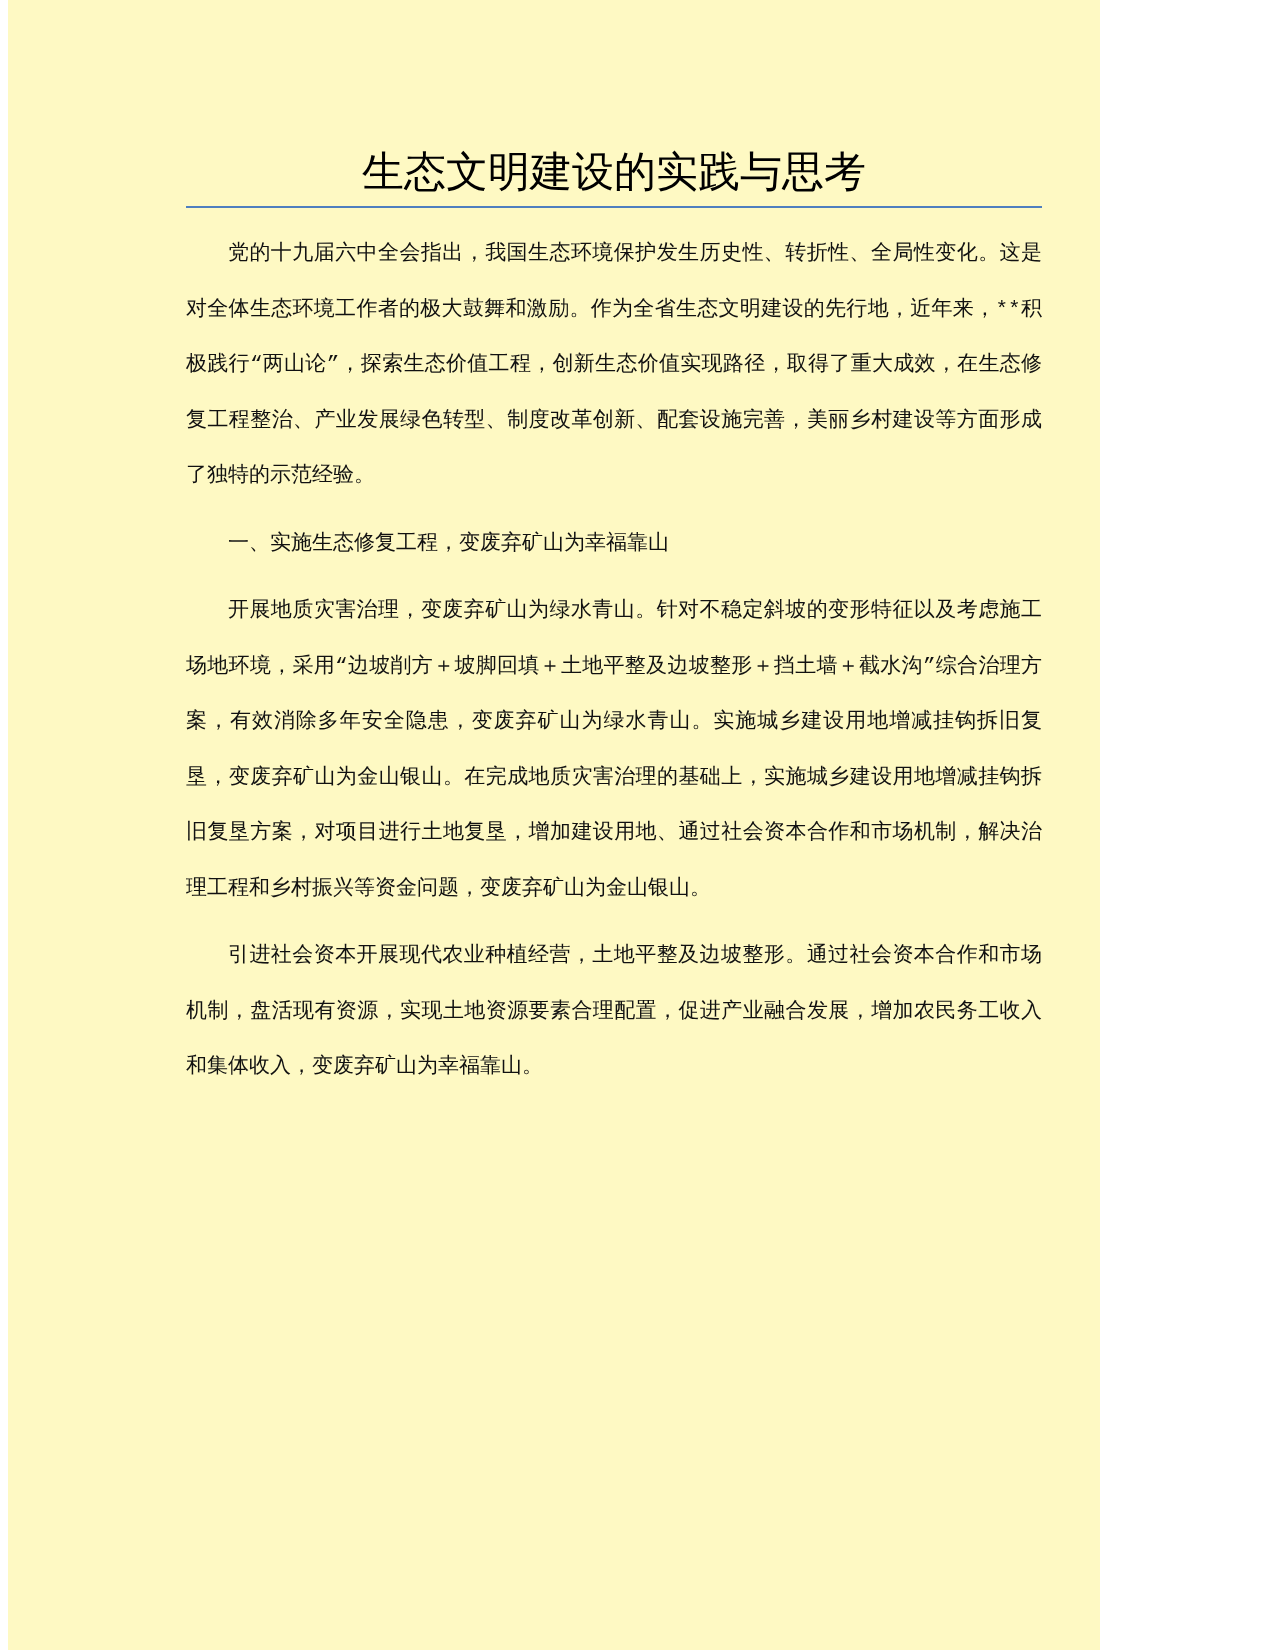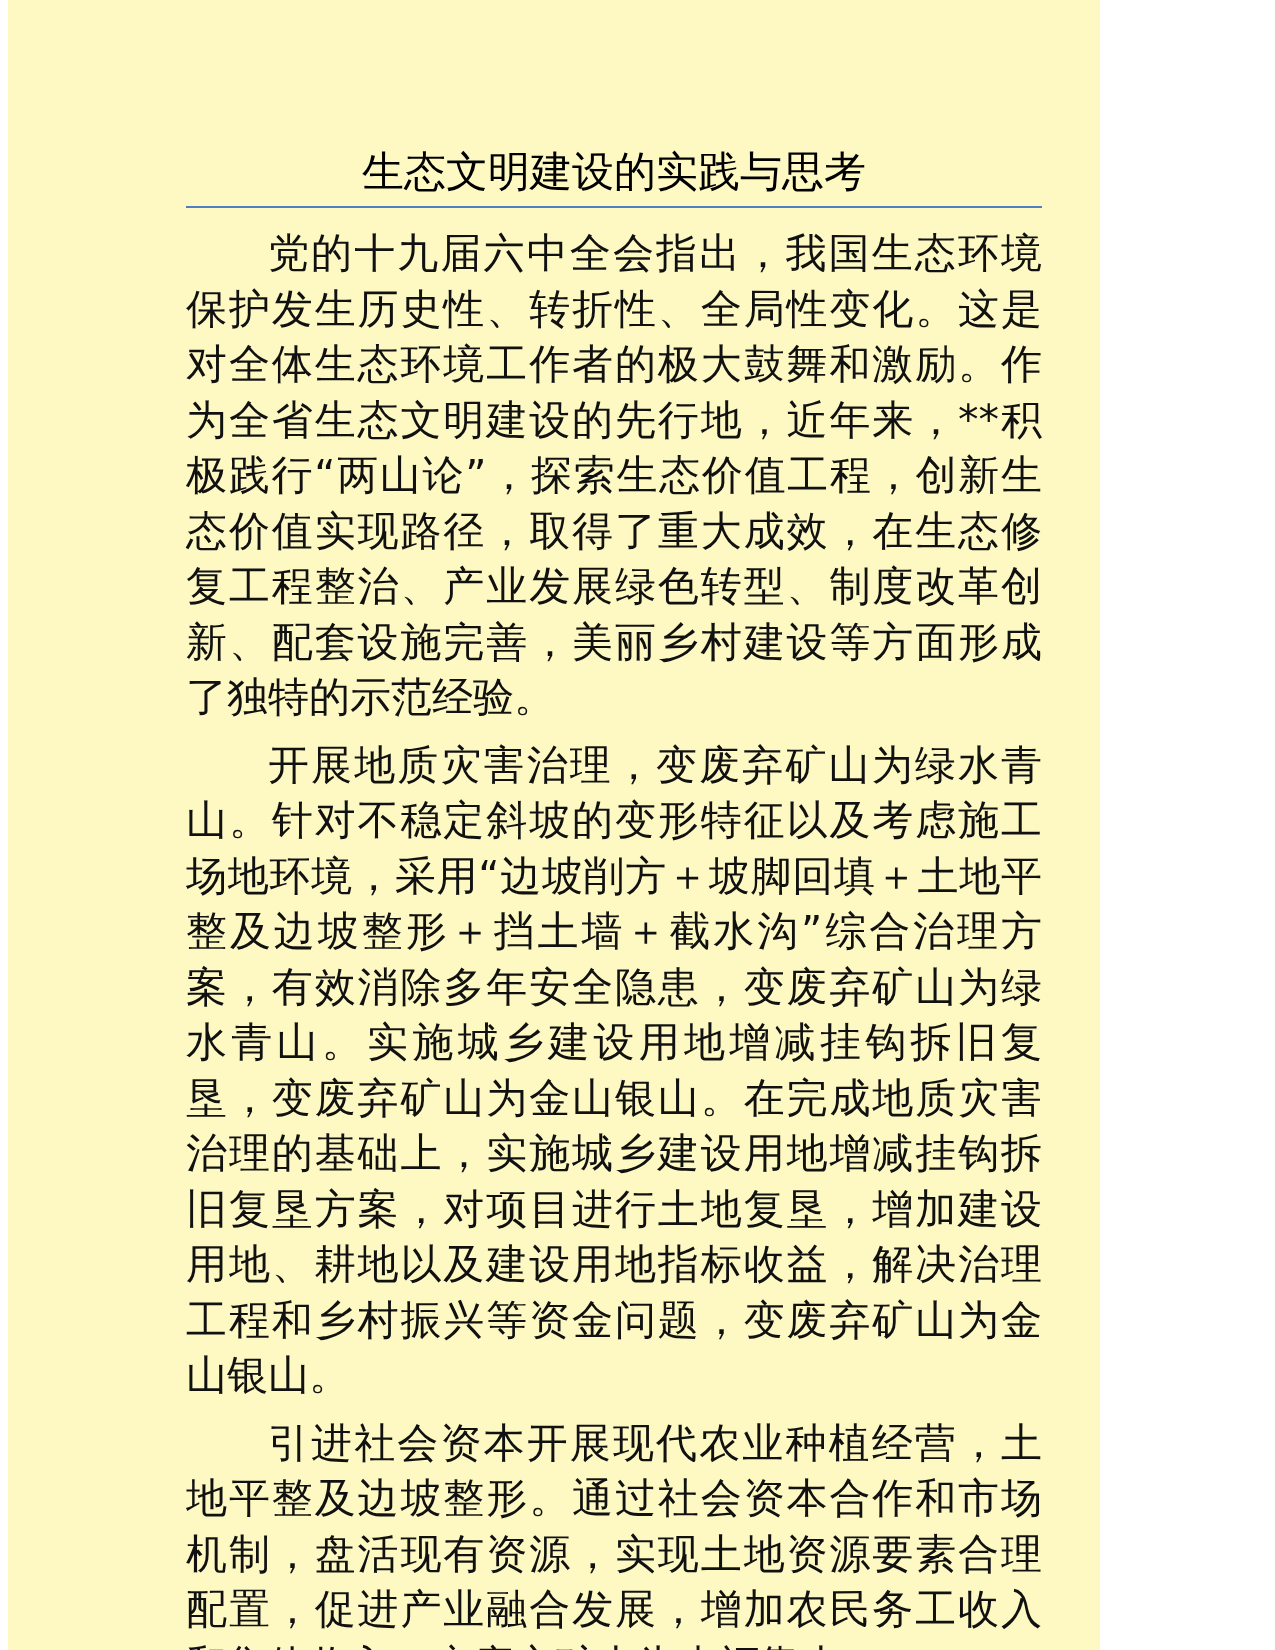--- a/index.html
+++ b/index.html
@@ -3,28 +3,29 @@
   <meta charset="utf-8">
   <style>
     html, body { margin: 0; padding: 0; background: #ffffff; }
     body { width: 1275px; height: 1650px; position: relative; overflow: hidden;
       font-family: "DejaVu Sans", "Liberation Sans", sans-serif; color: #111; }
     .page { position: absolute; left: 0; top: 0; width: 1092px; height: 1650px; background: #fef9c3; margin-left: 8px; }
     .title { position: absolute; left: 178px; width: 856px; top: 142px; text-align: center;
       font-size: 42px; line-height: 60px; letter-spacing: 0px; color: #000; white-space: nowrap; }
     .rule { position: absolute; left: 178px; width: 856px; top: 206px; height: 2px; background: #4f7fbf; }
     .body { position: absolute; left: 178px; width: 856px; top: 226px; }
-    .para { font-size: 41px; line-height: 55.5px; text-indent: 2em; margin: 0 0 12px 0;
-      text-align: justify; text-justify: inter-character; word-break: break-all; color: #111; }
+    .para { font-size: 21px; line-height: 55.5px; text-indent: 2em; margin: 0 0 12px 0;
+      text-align: justify; text-justify: inter-character; word-break: break-all; color: #111; font-family: Liberation Mono, monospace; }
     .para.heading { margin-bottom: 12px; }
   </style>
 </head>
 <body>
 
 <div class="page">
   <div class="title">生态文明建设的实践与思考</div>
   <div class="rule"></div>
   <div class="body">
     <p class="para">党的十九届六中全会指出，我国生态环境保护发生历史性、转折性、全局性变化。这是对全体生态环境工作者的极大鼓舞和激励。作为全省生态文明建设的先行地，近年来，**积极践行“两山论”，探索生态价值工程，创新生态价值实现路径，取得了重大成效，在生态修复工程整治、产业发展绿色转型、制度改革创新、配套设施完善，美丽乡村建设等方面形成了独特的示范经验。</p>
-    <p class="para">开展地质灾害治理，变废弃矿山为绿水青山。针对不稳定斜坡的变形特征以及考虑施工场地环境，采用“边坡削方＋坡脚回填＋土地平整及边坡整形＋挡土墙＋截水沟”综合治理方案，有效消除多年安全隐患，变废弃矿山为绿水青山。实施城乡建设用地增减挂钩拆旧复垦，变废弃矿山为金山银山。在完成地质灾害治理的基础上，实施城乡建设用地增减挂钩拆旧复垦方案，对项目进行土地复垦，增加建设用地、耕地以及建设用地指标收益，解决治理工程和乡村振兴等资金问题，变废弃矿山为金山银山。</p>
+    <p class="para heading">一、实施生态修复工程，变废弃矿山为幸福靠山</p>
+    <p class="para">开展地质灾害治理，变废弃矿山为绿水青山。针对不稳定斜坡的变形特征以及考虑施工场地环境，采用“边坡削方＋坡脚回填＋土地平整及边坡整形＋挡土墙＋截水沟”综合治理方案，有效消除多年安全隐患，变废弃矿山为绿水青山。实施城乡建设用地增减挂钩拆旧复垦，变废弃矿山为金山银山。在完成地质灾害治理的基础上，实施城乡建设用地增减挂钩拆旧复垦方案，对项目进行土地复垦，增加建设用地、通过社会资本合作和市场机制，解决治理工程和乡村振兴等资金问题，变废弃矿山为金山银山。</p>
     <p class="para">引进社会资本开展现代农业种植经营，土地平整及边坡整形。通过社会资本合作和市场机制，盘活现有资源，实现土地资源要素合理配置，促进产业融合发展，增加农民务工收入和集体收入，变废弃矿山为幸福靠山。</p>
   </div>
 </div>
 
 </body></html>

